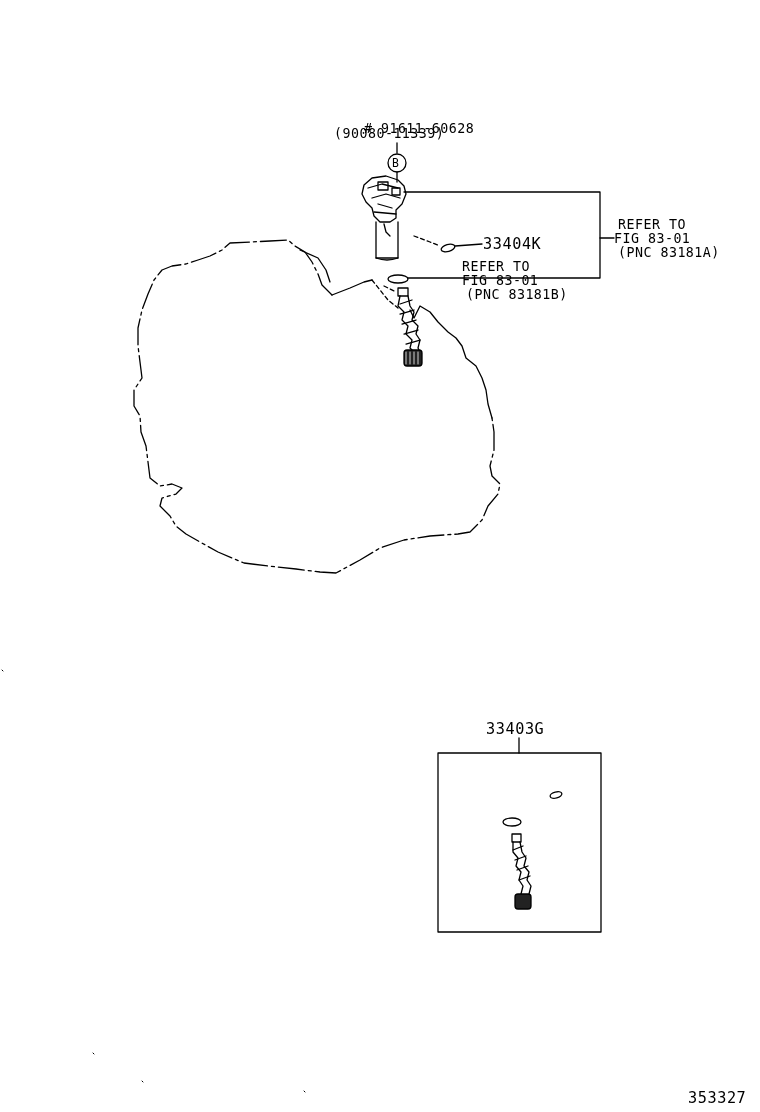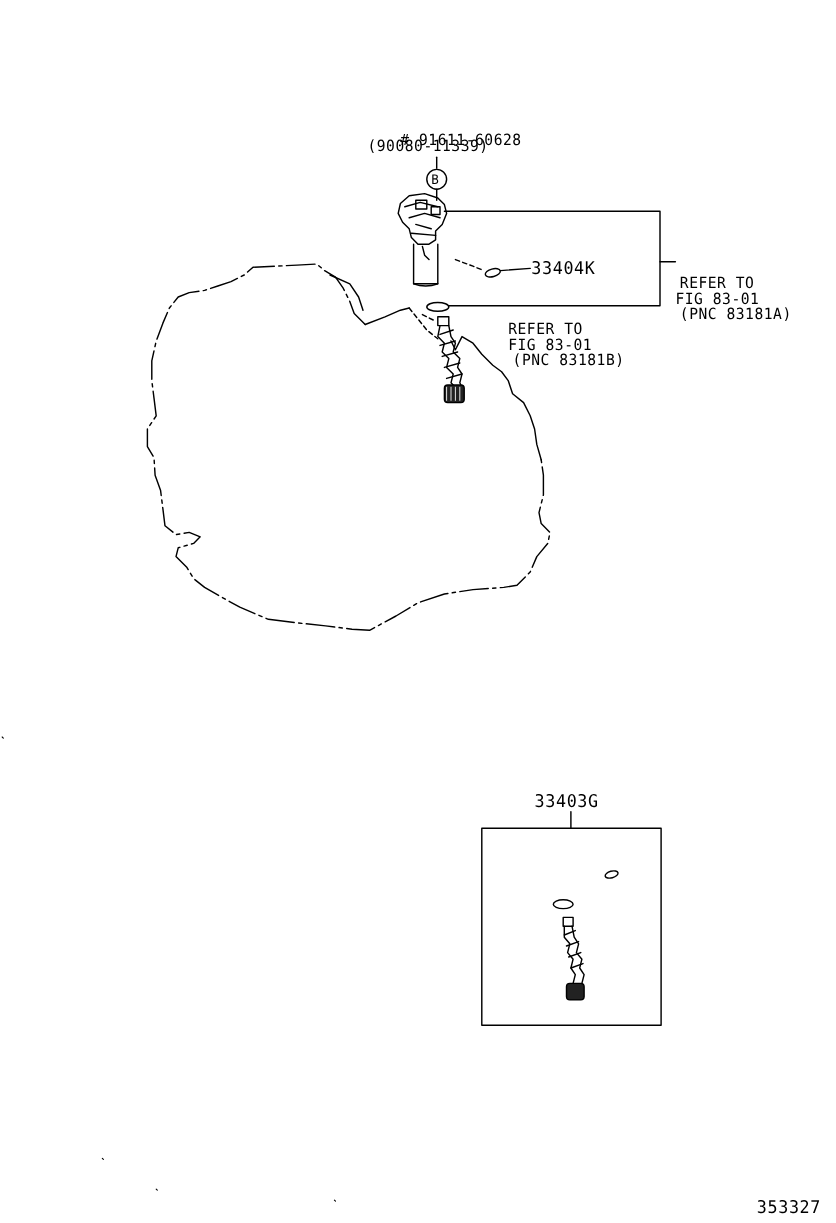--- a/index.html
+++ b/index.html
@@ -32,21 +32,21 @@
       color: #000;
       transform: scaleX(0.95);
       transform-origin: left top;
     }
     .lbl.big {
       font-size: 16px;
       line-height: 16px;
       letter-spacing: 0.6px;
     }
     .ref-block .lbl { position: static; display: block; }
-    .ref-block { position: absolute; margin-top: 34px; }
+    .ref-block { position: absolute; }
   </style>
 </head>
 <body>
 
 <div class="canvas">
 
   <svg class="canvas" width="760" height="1112" viewBox="0 0 760 1112" xmlns="http://www.w3.org/2000/svg">
     <g fill="none" stroke="#000" stroke-width="1.3" stroke-linejoin="round" stroke-linecap="round">
 
       <g>

